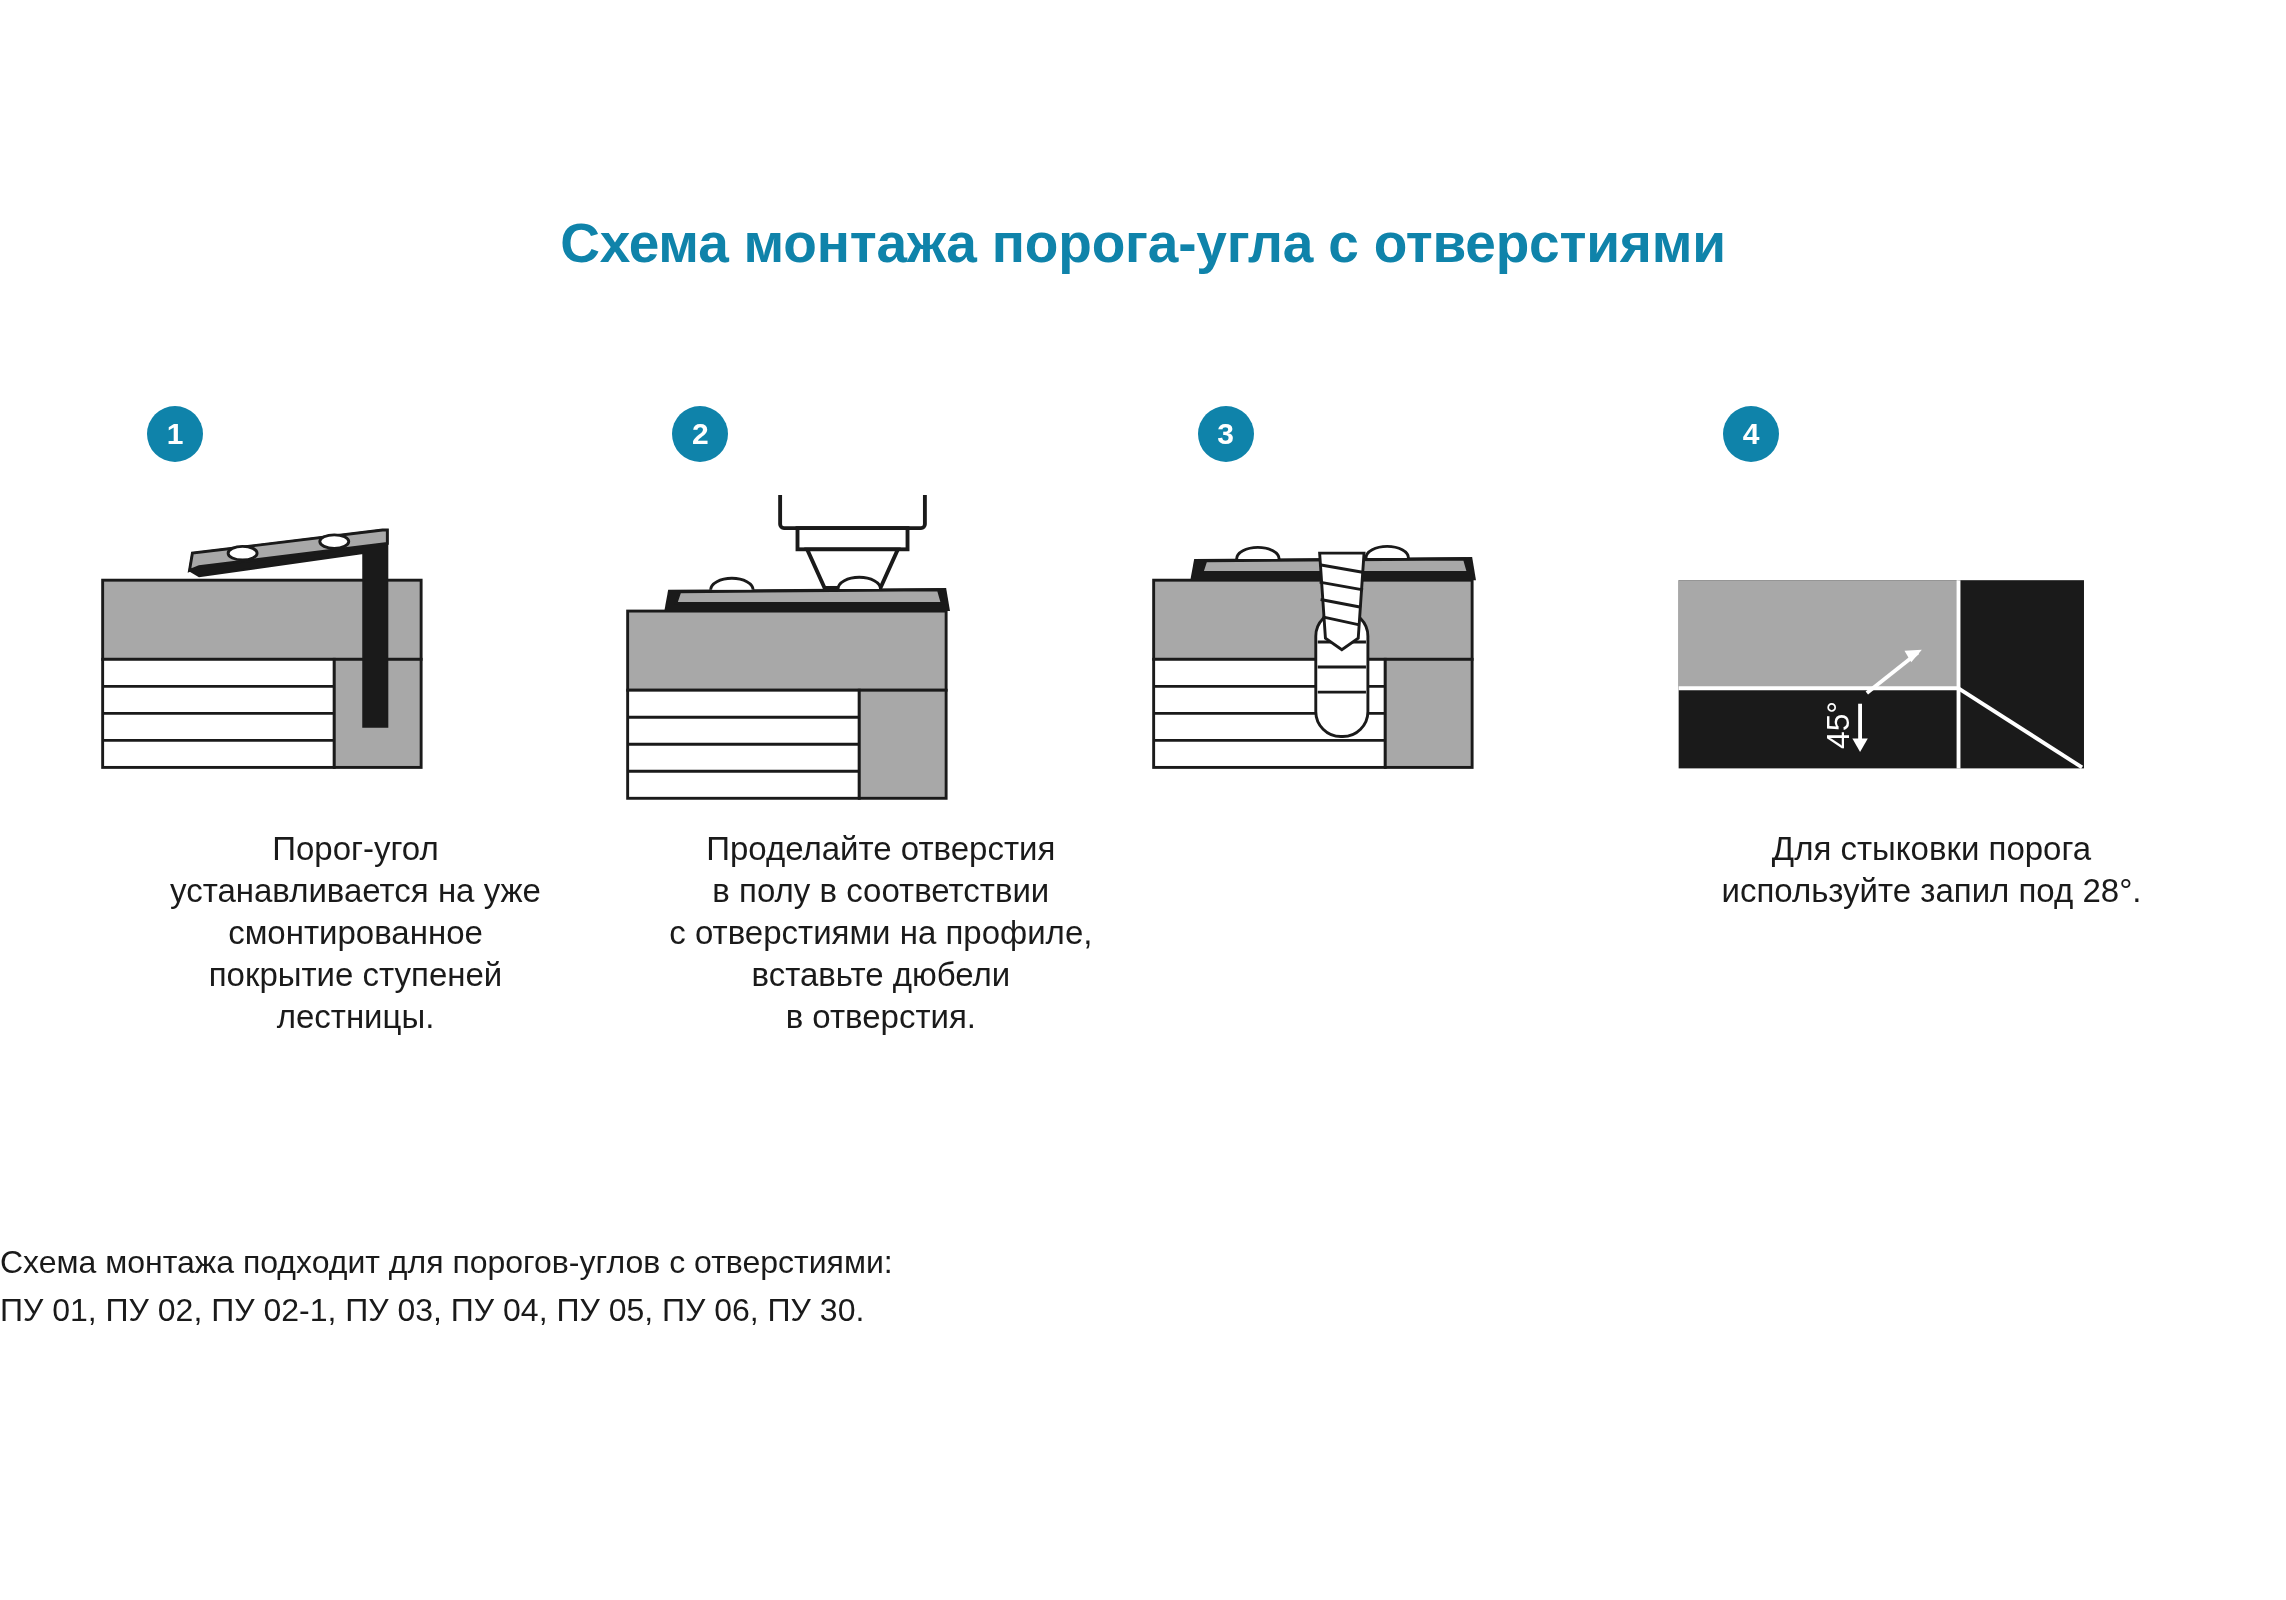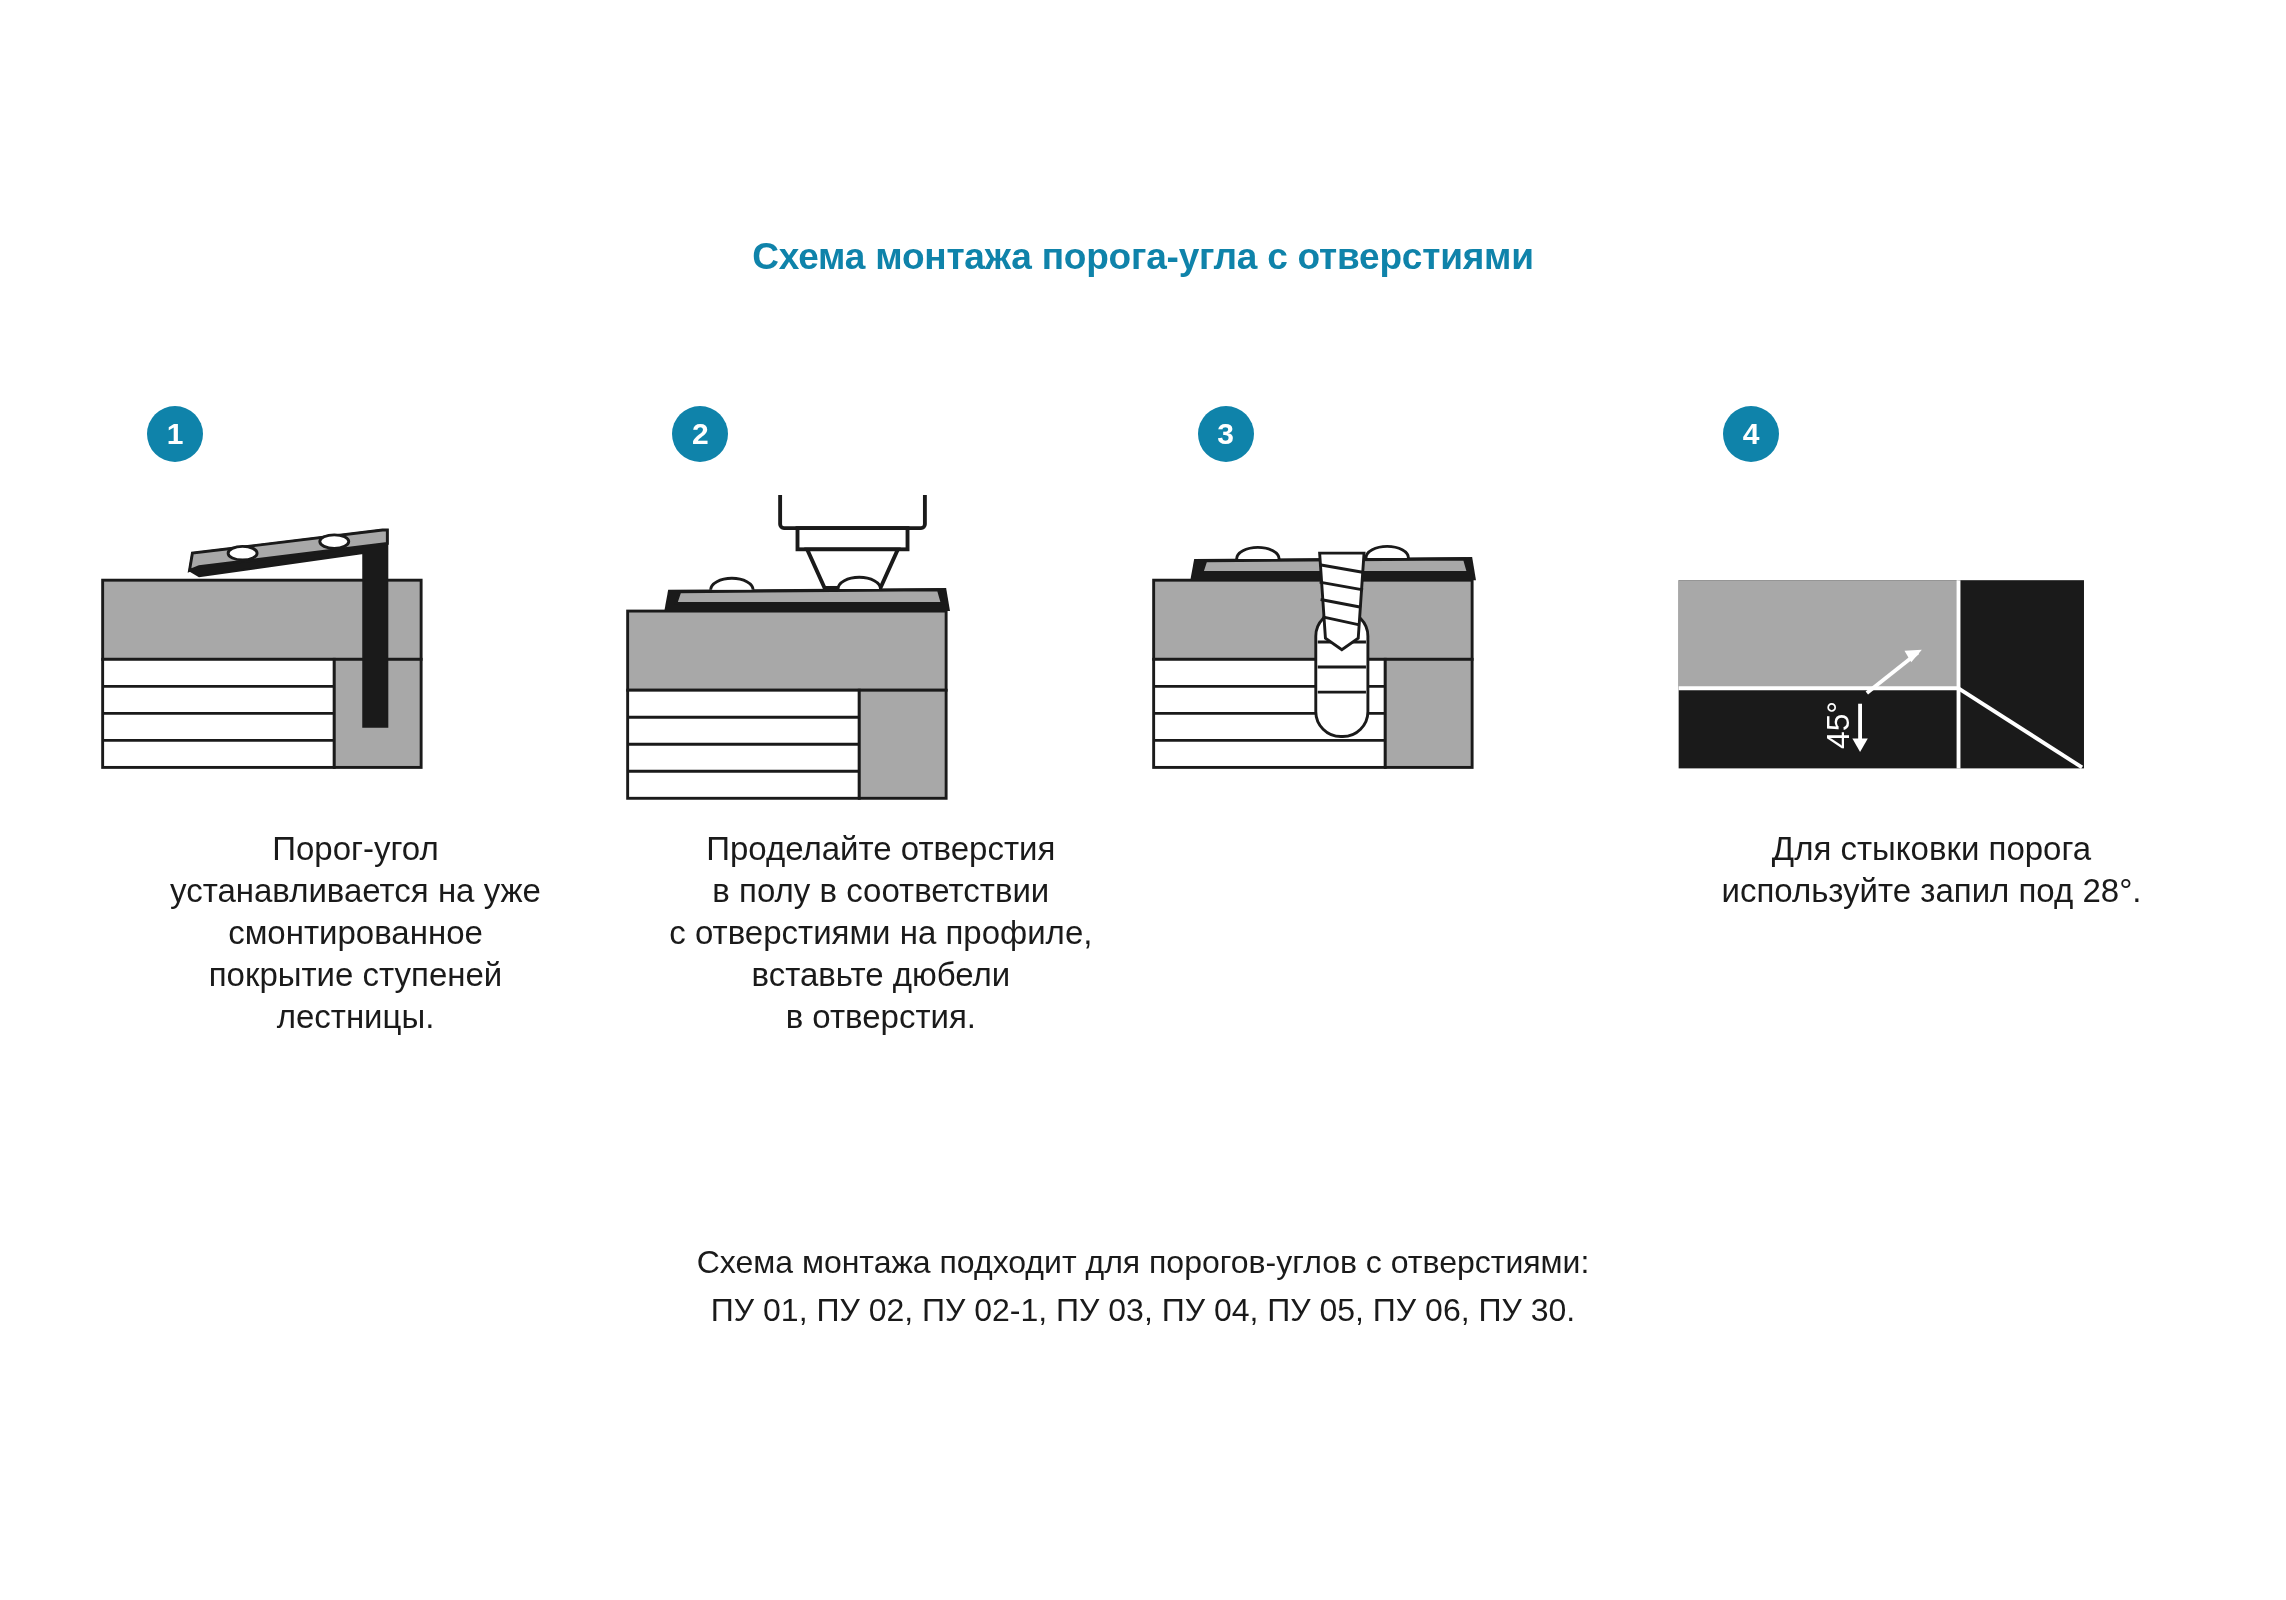--- a/index.html
+++ b/index.html
@@ -16,25 +16,25 @@
     position: relative;
   }
   .page {
     position: relative;
     width: 2286px;
     height: 1601px;
     background: #ffffff;
   }
   .title {
     position: absolute;
-    top: 236px;
+    top: 211px;
     left: 0;
     width: 100%;
     text-align: center;
-    font-size: 37px;
+    font-size: 55px;
     font-weight: bold;
     color: #0f83aa;
     letter-spacing: -0.2px;
   }
   .steps {
     position: absolute;
     top: 406px;
     left: 93px;
     width: 2101px;
     display: flex;
@@ -73,21 +73,20 @@
     line-height: 42px;
     color: #1a1a1a;
     padding: 0 9.7px;
     white-space: pre-line;
   }
   .footer {
     position: absolute;
     top: 1238px;
     left: 0;
     width: 100%;
-    text-align: center;
     font-size: 32px;
     line-height: 48px;
     color: #1a1a1a;
     white-space: pre-line;
   }
 </style>
 </head>
 <body>
 
 <div class="page">

